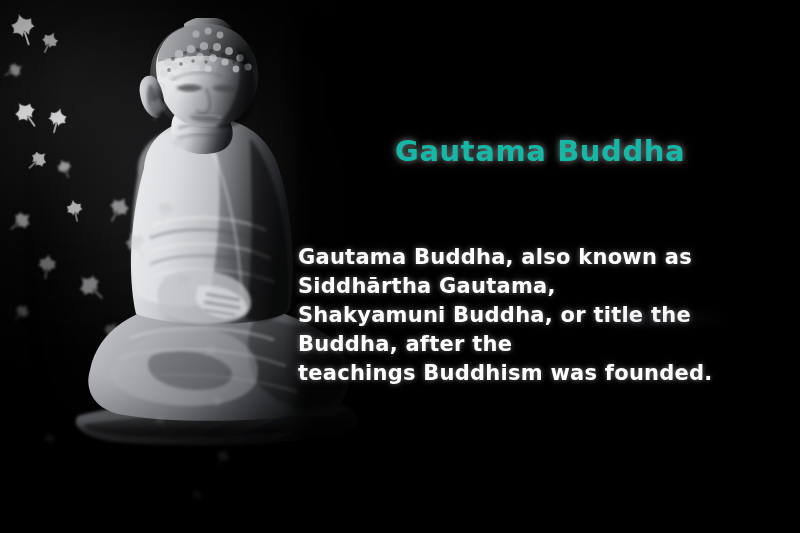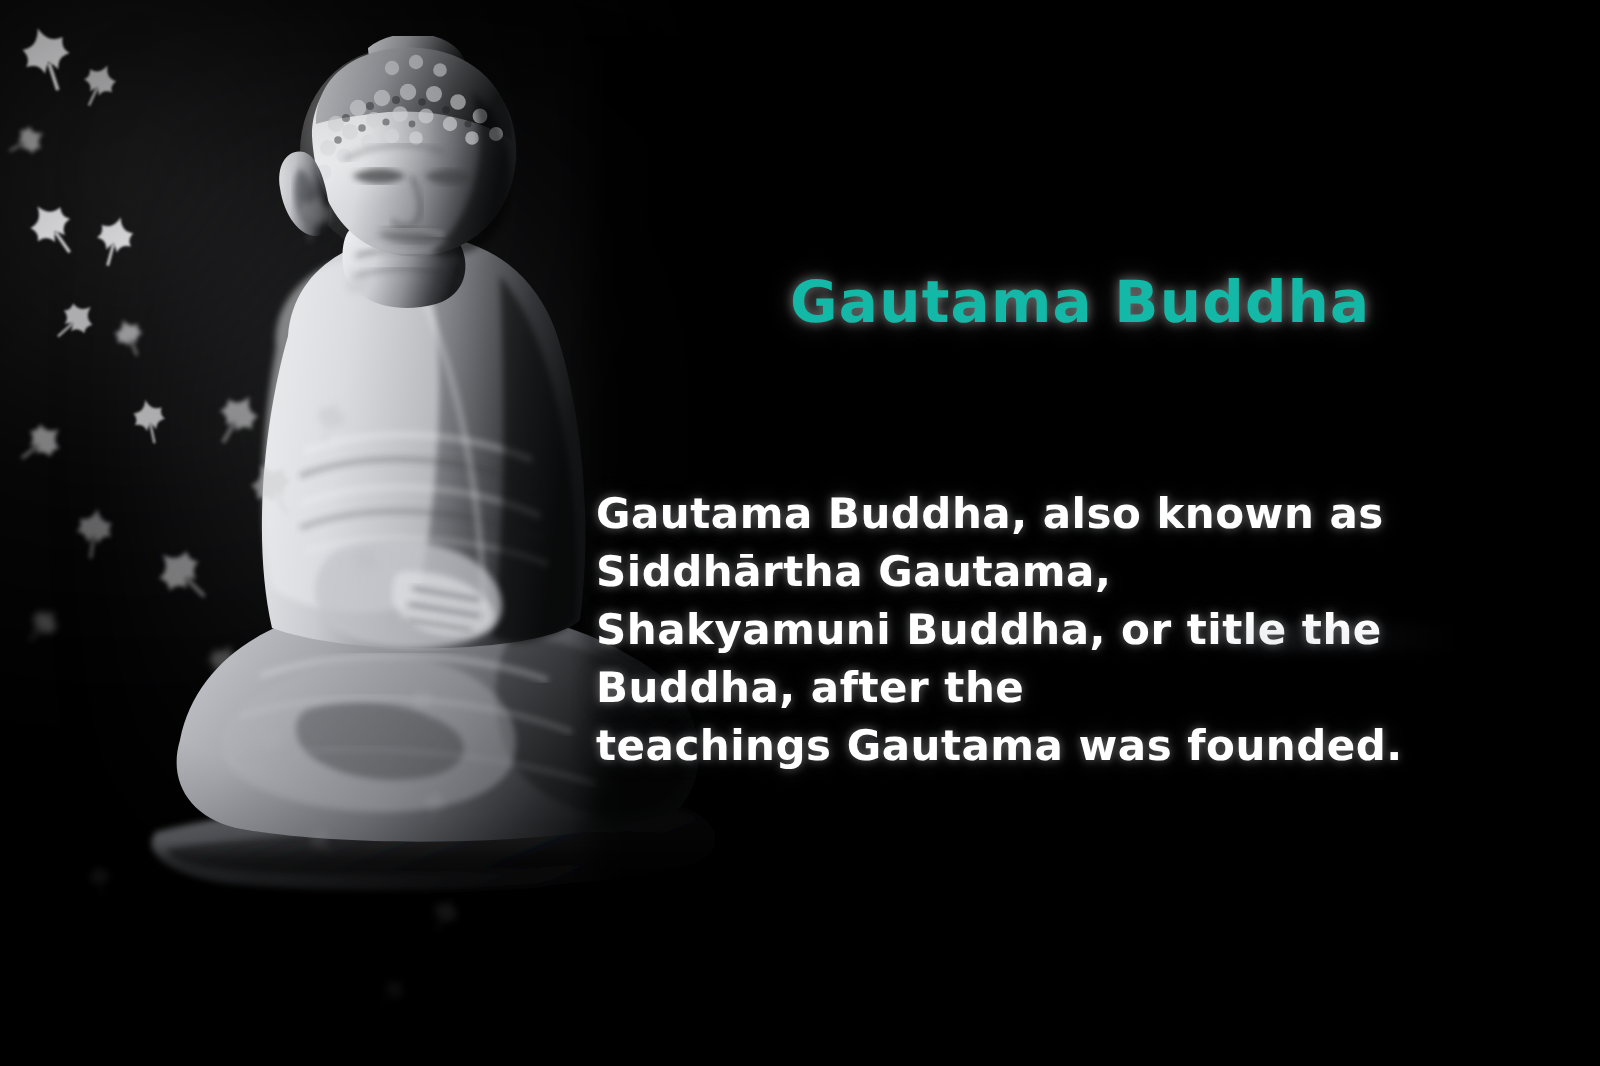--- a/index.html
+++ b/index.html
@@ -498,18 +498,18 @@
       </div>
     </div>
 
   <div class="ambient-vignette"></div>
 
   <div class="title">Gautama Buddha</div>
 
   <div class="body-text">
       <div>Gautama Buddha, also known as Siddhārtha Gautama,</div>
       <div>Shakyamuni Buddha, or title the Buddha, after the</div>
-      <div>teachings Gautama was founded.</div>
+      <div>teachings Buddhism was founded.</div>
     </div>
 
   <div class="ghost-artifact"></div>
 
 </div>
 
 </body></html>

